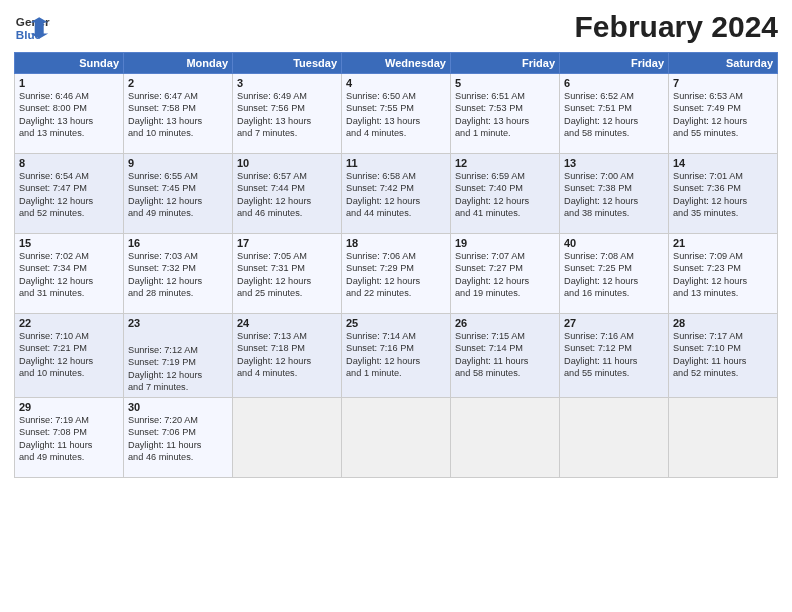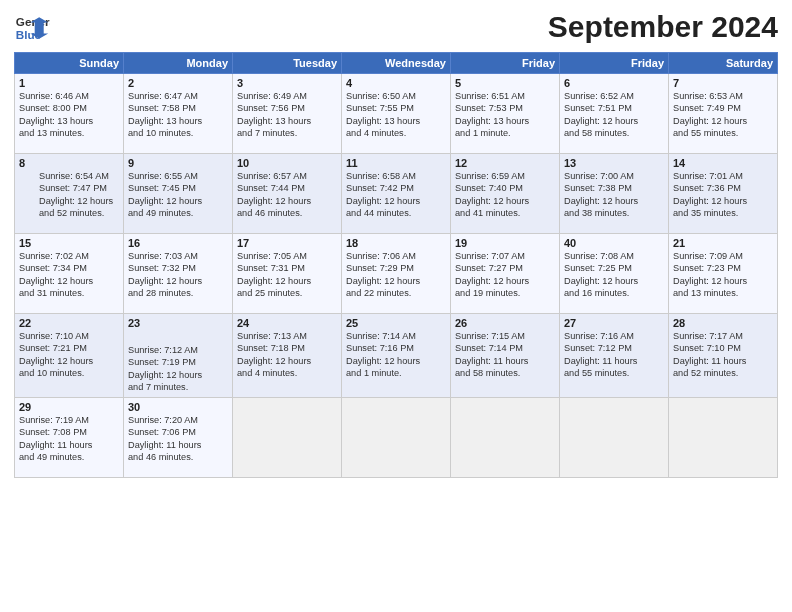--- a/index.html
+++ b/index.html
@@ -91,21 +91,21 @@
 <div class="page">
   <div class="header">
     <div class="logo">
       <svg class="logo-icon" viewBox="0 0 40 40">
         <text x="2" y="18" font-size="13" font-weight="bold" fill="#333" font-family="Arial">General</text>
         <text x="2" y="32" font-size="13" font-weight="bold" fill="#3a6bba" font-family="Arial">Blue</text>
         <polygon points="28,8 38,14 33,14 33,26 38,26 28,32 18,26 23,26 23,14 18,14" fill="#3a6bba"></polygon>
       </svg>
     </div>
     <div class="title-block">
-      <div class="month-title">September 2024</div>
+      <div class="month-title">February 2024</div>
     </div>
   </div>
 
   <table>
     <thead>
       <tr>
         <th>Sunday</th>
         <th>Monday</th>
         <th>Tuesday</th>
         <th>Wednesday</th>
@@ -162,21 +162,21 @@
             <span class="day-num">7</span>
             <div class="day-content" style="white-space: pre-line;">Sunrise: 6:53 AM
 Sunset: 7:49 PM
 Daylight: 12 hours
 and 55 minutes.</div>
           </td>
         </tr>
         <tr>
           <td>
             <span class="day-num">8</span>
-            <div class="day-content" style="white-space: pre-line; margin-left: 20px;">Sunrise: 6:54 AM
+            <div class="day-content" style="white-space: pre-line;">Sunrise: 6:54 AM
 Sunset: 7:47 PM
 Daylight: 12 hours
 and 52 minutes.</div>
           </td>
           <td>
             <span class="day-num">9</span>
             <div class="day-content" style="white-space: pre-line;">Sunrise: 6:55 AM
 Sunset: 7:45 PM
 Daylight: 12 hours
 and 49 minutes.</div>

